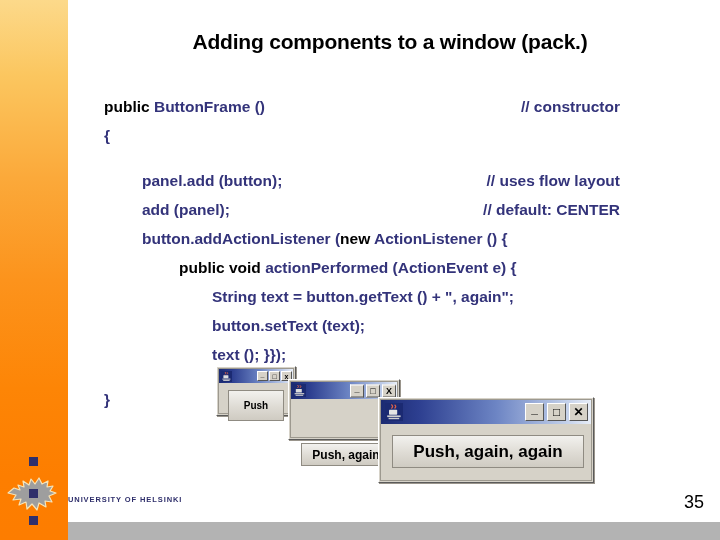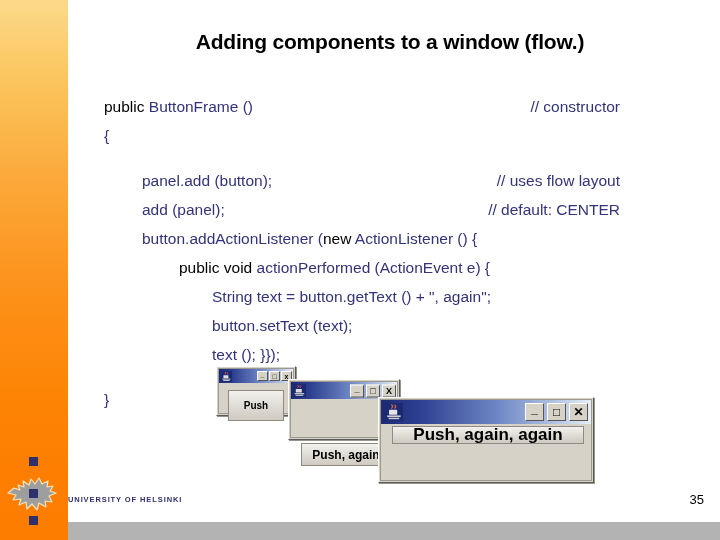--- a/index.html
+++ b/index.html
@@ -55,21 +55,21 @@
     color: #000000;
     letter-spacing: -0.2px;
     white-space: nowrap;
   }
 
   
   #code {
     position: absolute; left: 104px; top: 92px;
     width: 516px;
     font-size: 15.5px;
-    font-weight: normal;
+    font-weight: bold;
     color: #33337a;
     line-height: 29px;
   }
   .code-line {
     position: relative;
     height: 29px;
     white-space: nowrap;
   }
   .kw { color: #000000; }
   .nv { color: #33337a; }
@@ -162,21 +162,21 @@
     font-size: 7.5px;
     font-weight: bold;
     letter-spacing: 0.9px;
     color: #2f2f6b;
     white-space: nowrap;
   }
 
   
   #page-num {
     position: absolute; right: 16px; top: 492px;
-    font-size: 13px;
+    font-size: 18px;
     color: #000000;
   }
 </style>
 </head>
 <body>
 
 <div id="slide">
 
   <div id="sidebar"></div>
   <div id="sidebar-seam"></div>
@@ -186,21 +186,21 @@
     <svg width="62" height="72" viewBox="0 0 62 72" xmlns="http://www.w3.org/2000/svg">
       <path d="M4 38 L10 33 L16 35 L14 30 L20 32 L19 26 L25 30 L27 24 L31 29 L35 23
                L38 29 L44 26 L43 32 L49 31 L46 36 L52 38 L45 41 L48 47 L41 46 L42 52
                L35 48 L33 55 L28 49 L23 54 L22 47 L15 50 L17 44 L9 45 L12 40 Z" fill="#9e9e9e" stroke="#f6e4b8" stroke-width="1.2" stroke-linejoin="round"></path>
       <rect x="25" y="2" width="9" height="9" fill="#2f2f6b"></rect>
       <rect x="25" y="34" width="9" height="9" fill="#2f2f6b"></rect>
       <rect x="25" y="61" width="9" height="9" fill="#2f2f6b"></rect>
     </svg>
   </div>
 
-  <div id="title">Adding components to a window (flow.)</div>
+  <div id="title">Adding components to a window (pack.)</div>
 
   <div id="code">
 
     <div class="code-line ind0">
       <span class="kw">public </span><span class="nv">ButtonFrame ()</span>
       <span class="cmt">// constructor</span>
     </div>
 
     <div class="code-line ind0">
       <span class="nv">{</span>
@@ -309,21 +309,21 @@
             <rect x="3.6" y="14.8" width="10.6" height="1.4" fill="#cfcfcf"></rect>
           </svg>
         </span>
         <span class="jbtns" style="right:3px; gap:3px;">
           <span class="jbtn" style="width:19px;height:18px;font-size:12px;padding-bottom:6px;">_</span>
           <span class="jbtn" style="width:19px;height:18px;font-size:12px;">□</span>
           <span class="jbtn" style="width:19px;height:18px;font-size:12px;">✕</span>
         </span>
       </div>
       <div class="jbody" style="top:24px;">
-        <div class="jpanel-btn" style="left:11px; top:2px; width:192px; height:18px; font-size:17px;">Push, again, again</div>
+        <div class="jpanel-btn" style="left:11px; top:11px; width:192px; height:33px; font-size:17px;">Push, again, again</div>
       </div>
     </div>
   </div>
 
   <div id="uni-text">UNIVERSITY OF HELSINKI</div>
   <div id="page-num">35</div>
 
 </div>
 
 </body></html>

